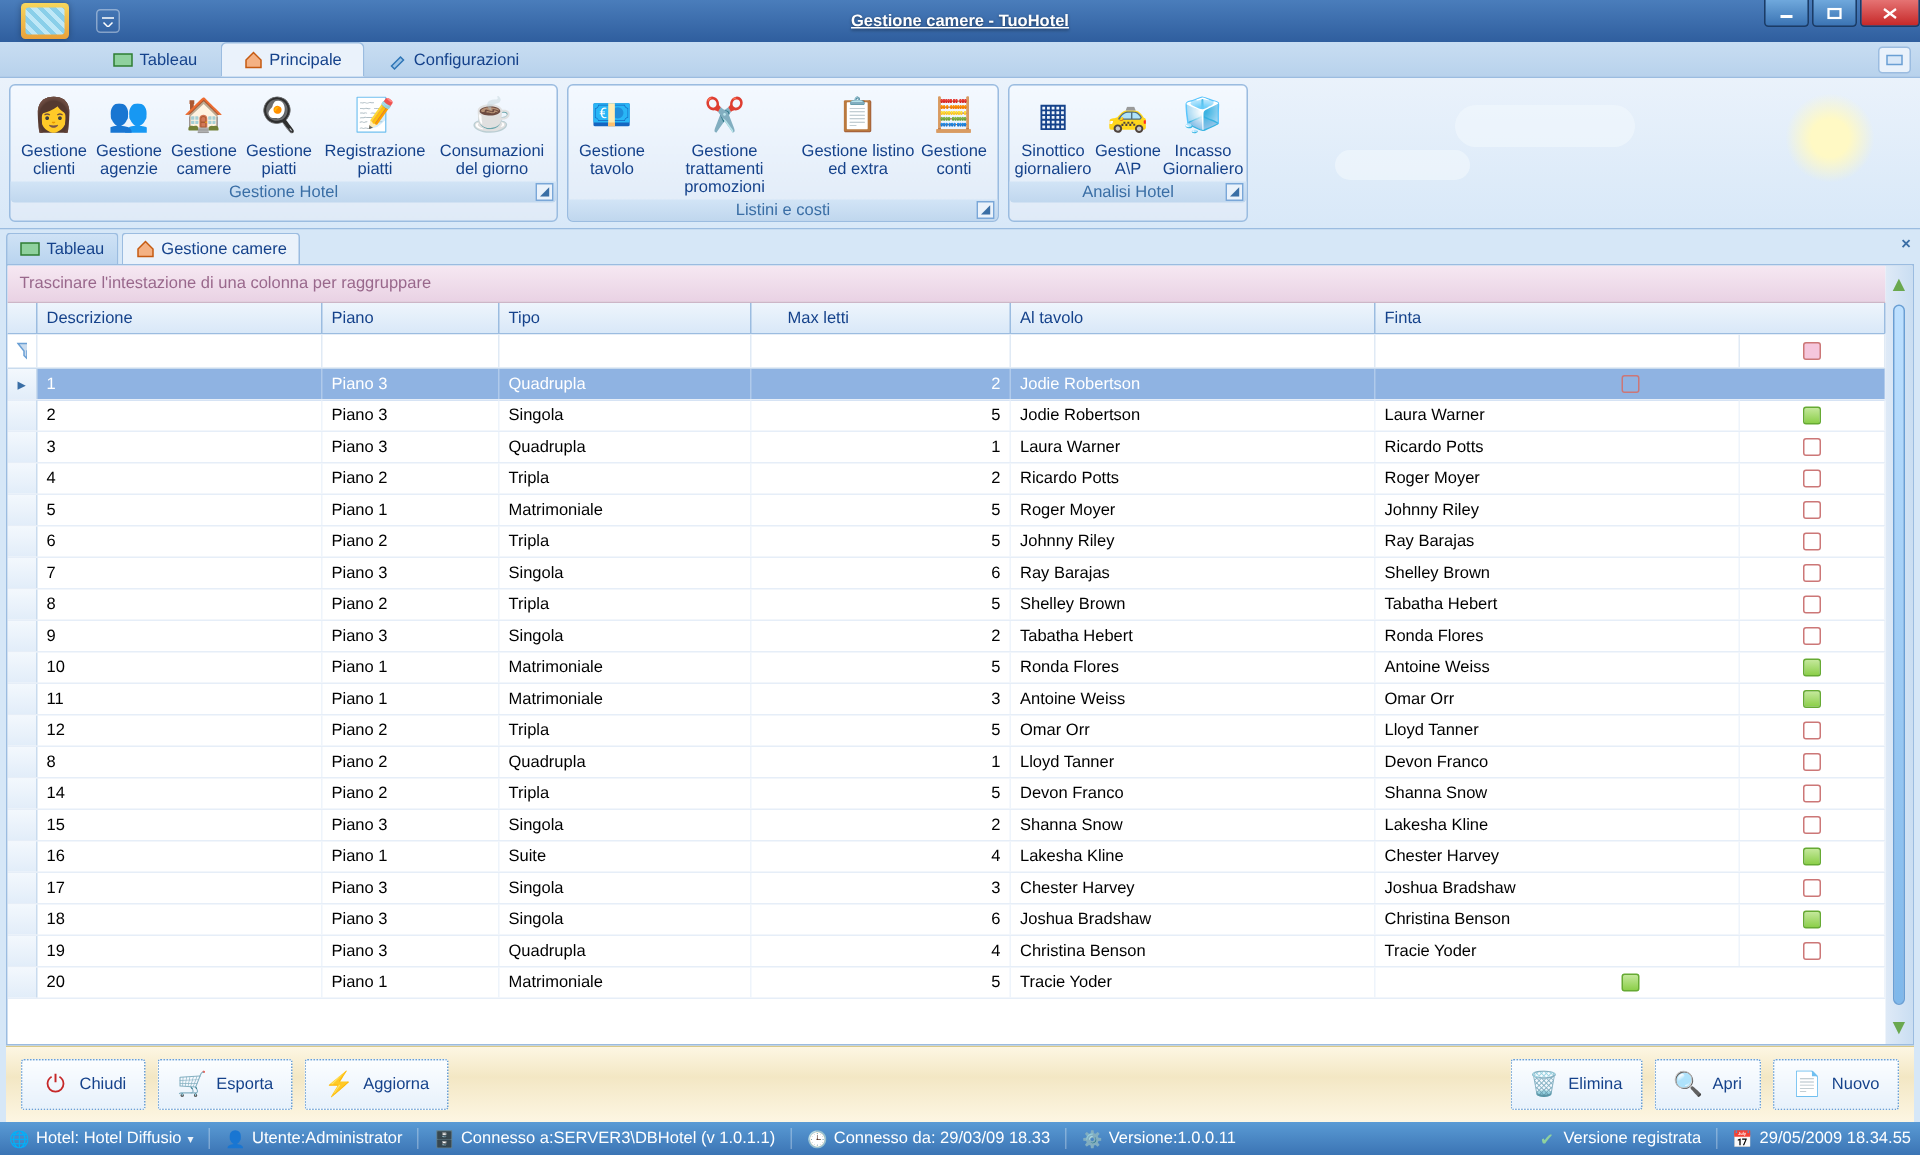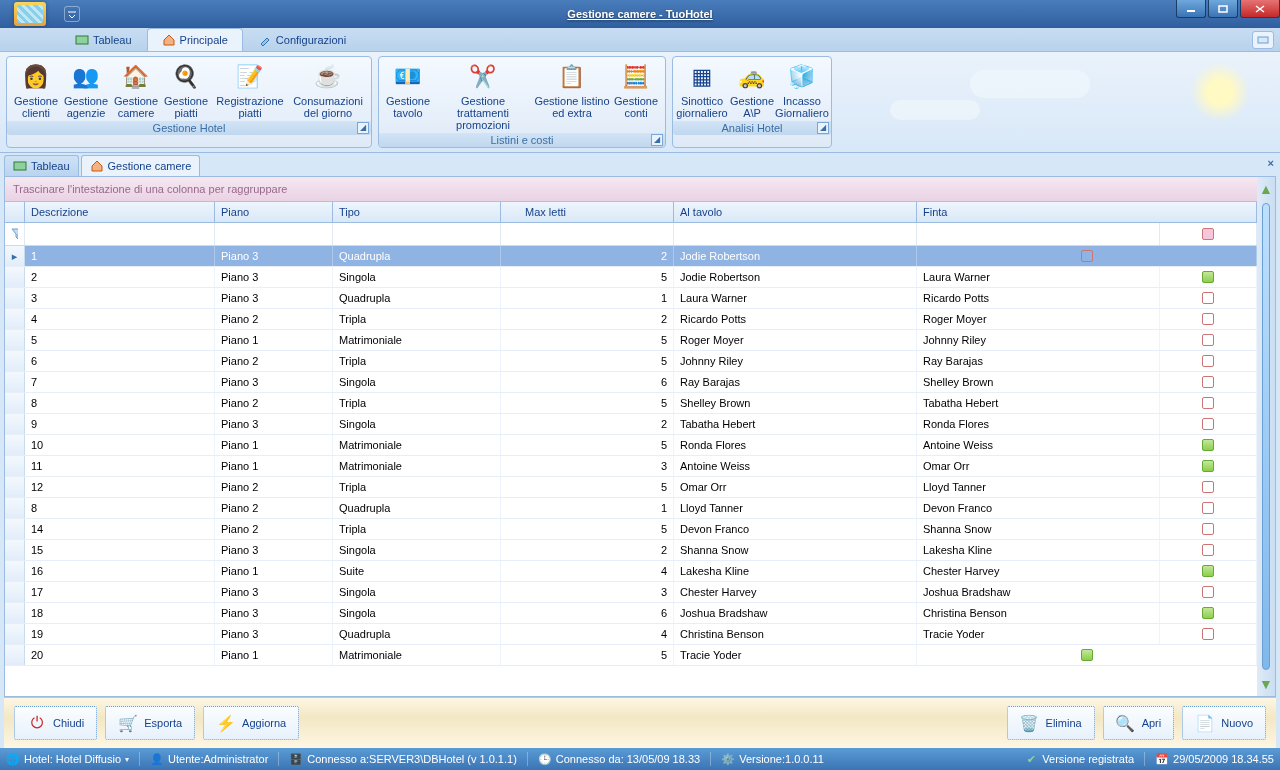--- a/index.html
+++ b/index.html
@@ -571,21 +571,21 @@
       <span>Utente:Administrator</span>
     </div>
   <div class="sep"></div>
   <div class="seg">
       <span class="sico">🗄️</span>
       <span>Connesso a:SERVER3\DBHotel (v 1.0.1.1)</span>
     </div>
   <div class="sep"></div>
   <div class="seg">
       <span class="sico">🕒</span>
-      <span>Connesso da: 13/05/09 18.33</span>
+      <span>Connesso da: 29/03/09 18.33</span>
     </div>
   <div class="sep"></div>
   <div class="seg">
       <span class="sico">⚙️</span>
       <span>Versione:1.0.0.11</span>
     </div>
   <div class="right">
     <div class="seg">
         <span class="sico" style="color:#8fd19e">✔</span>
         <span>Versione registrata</span>

